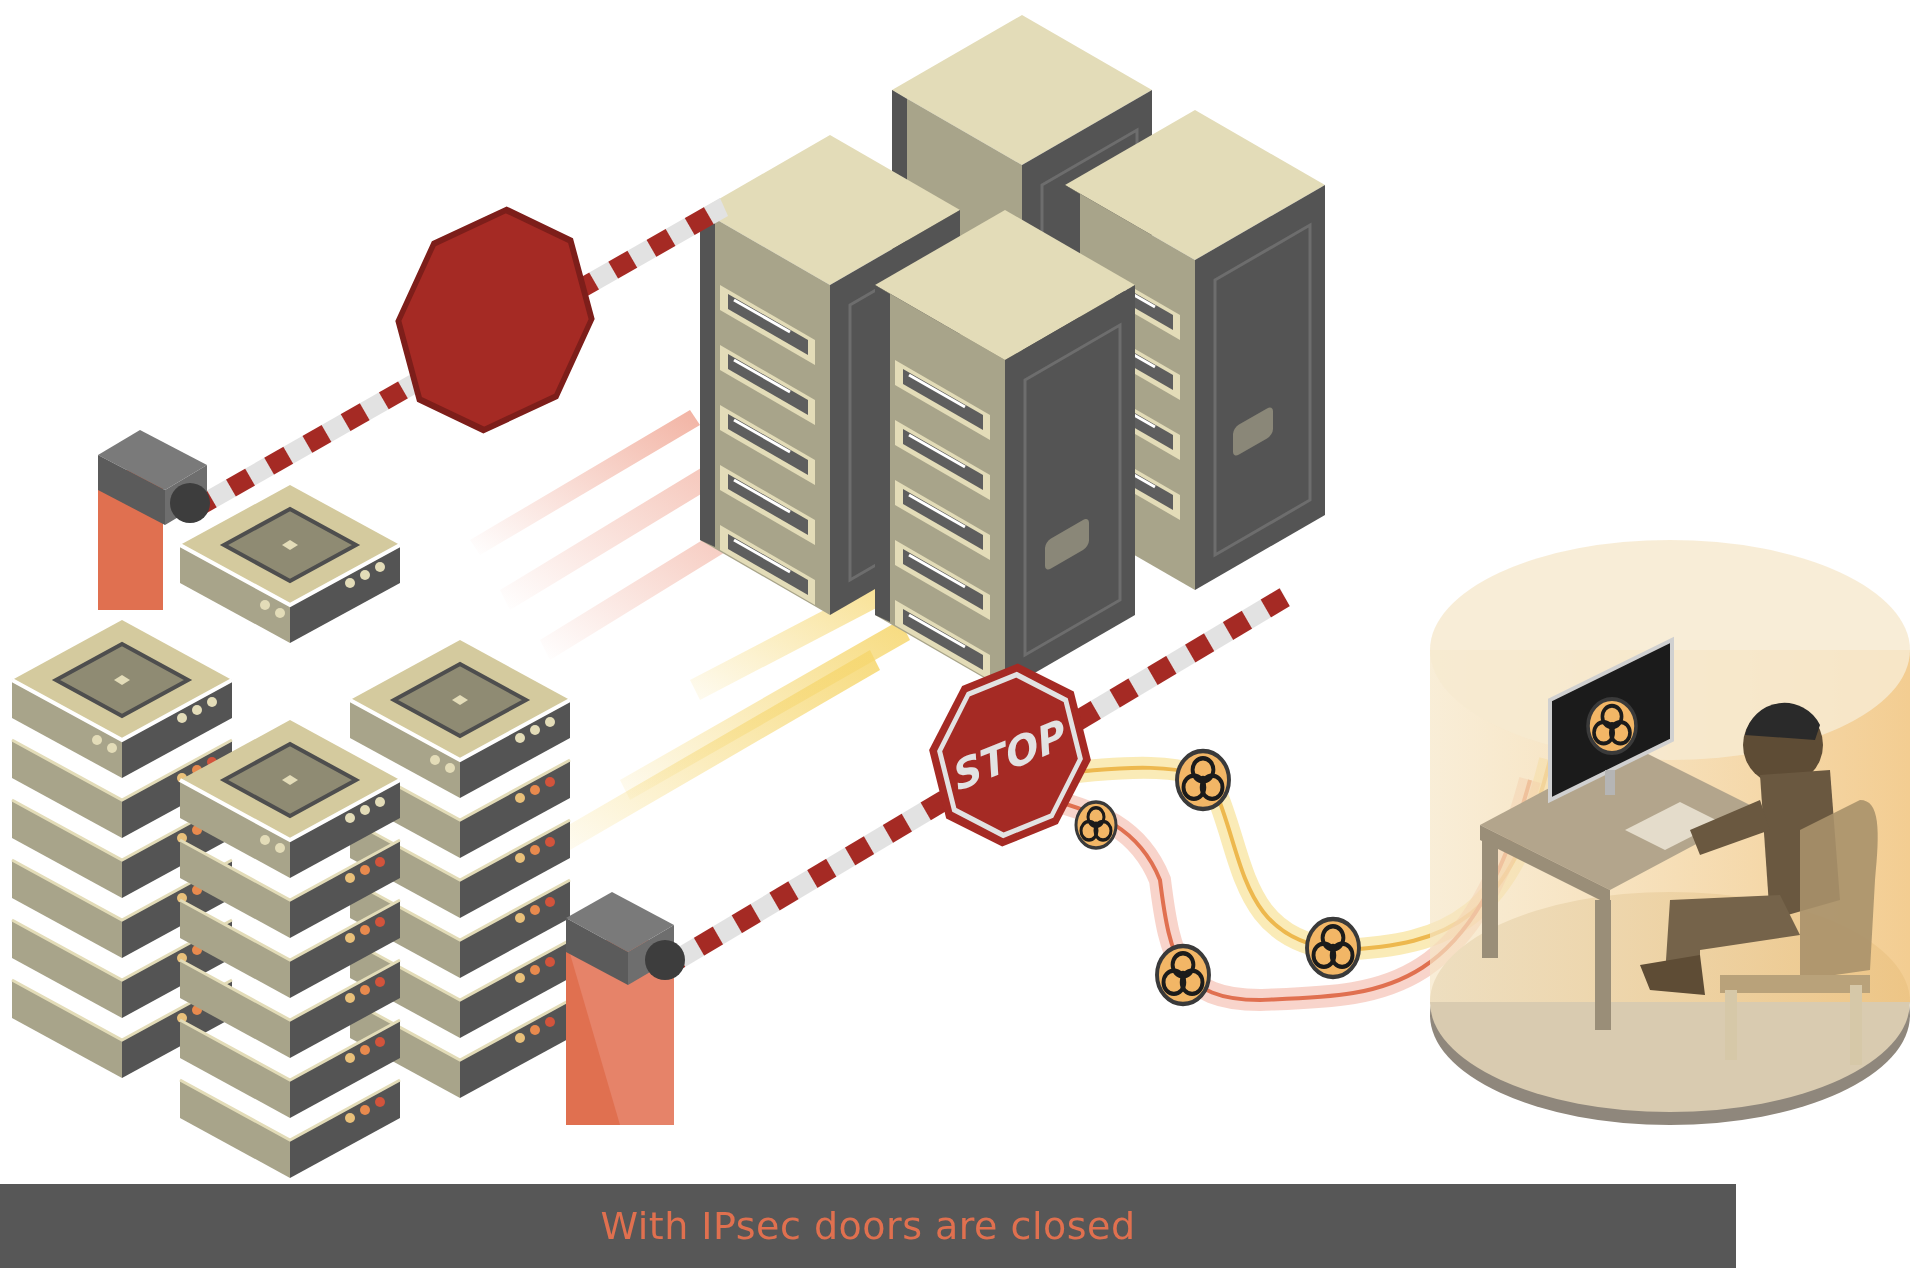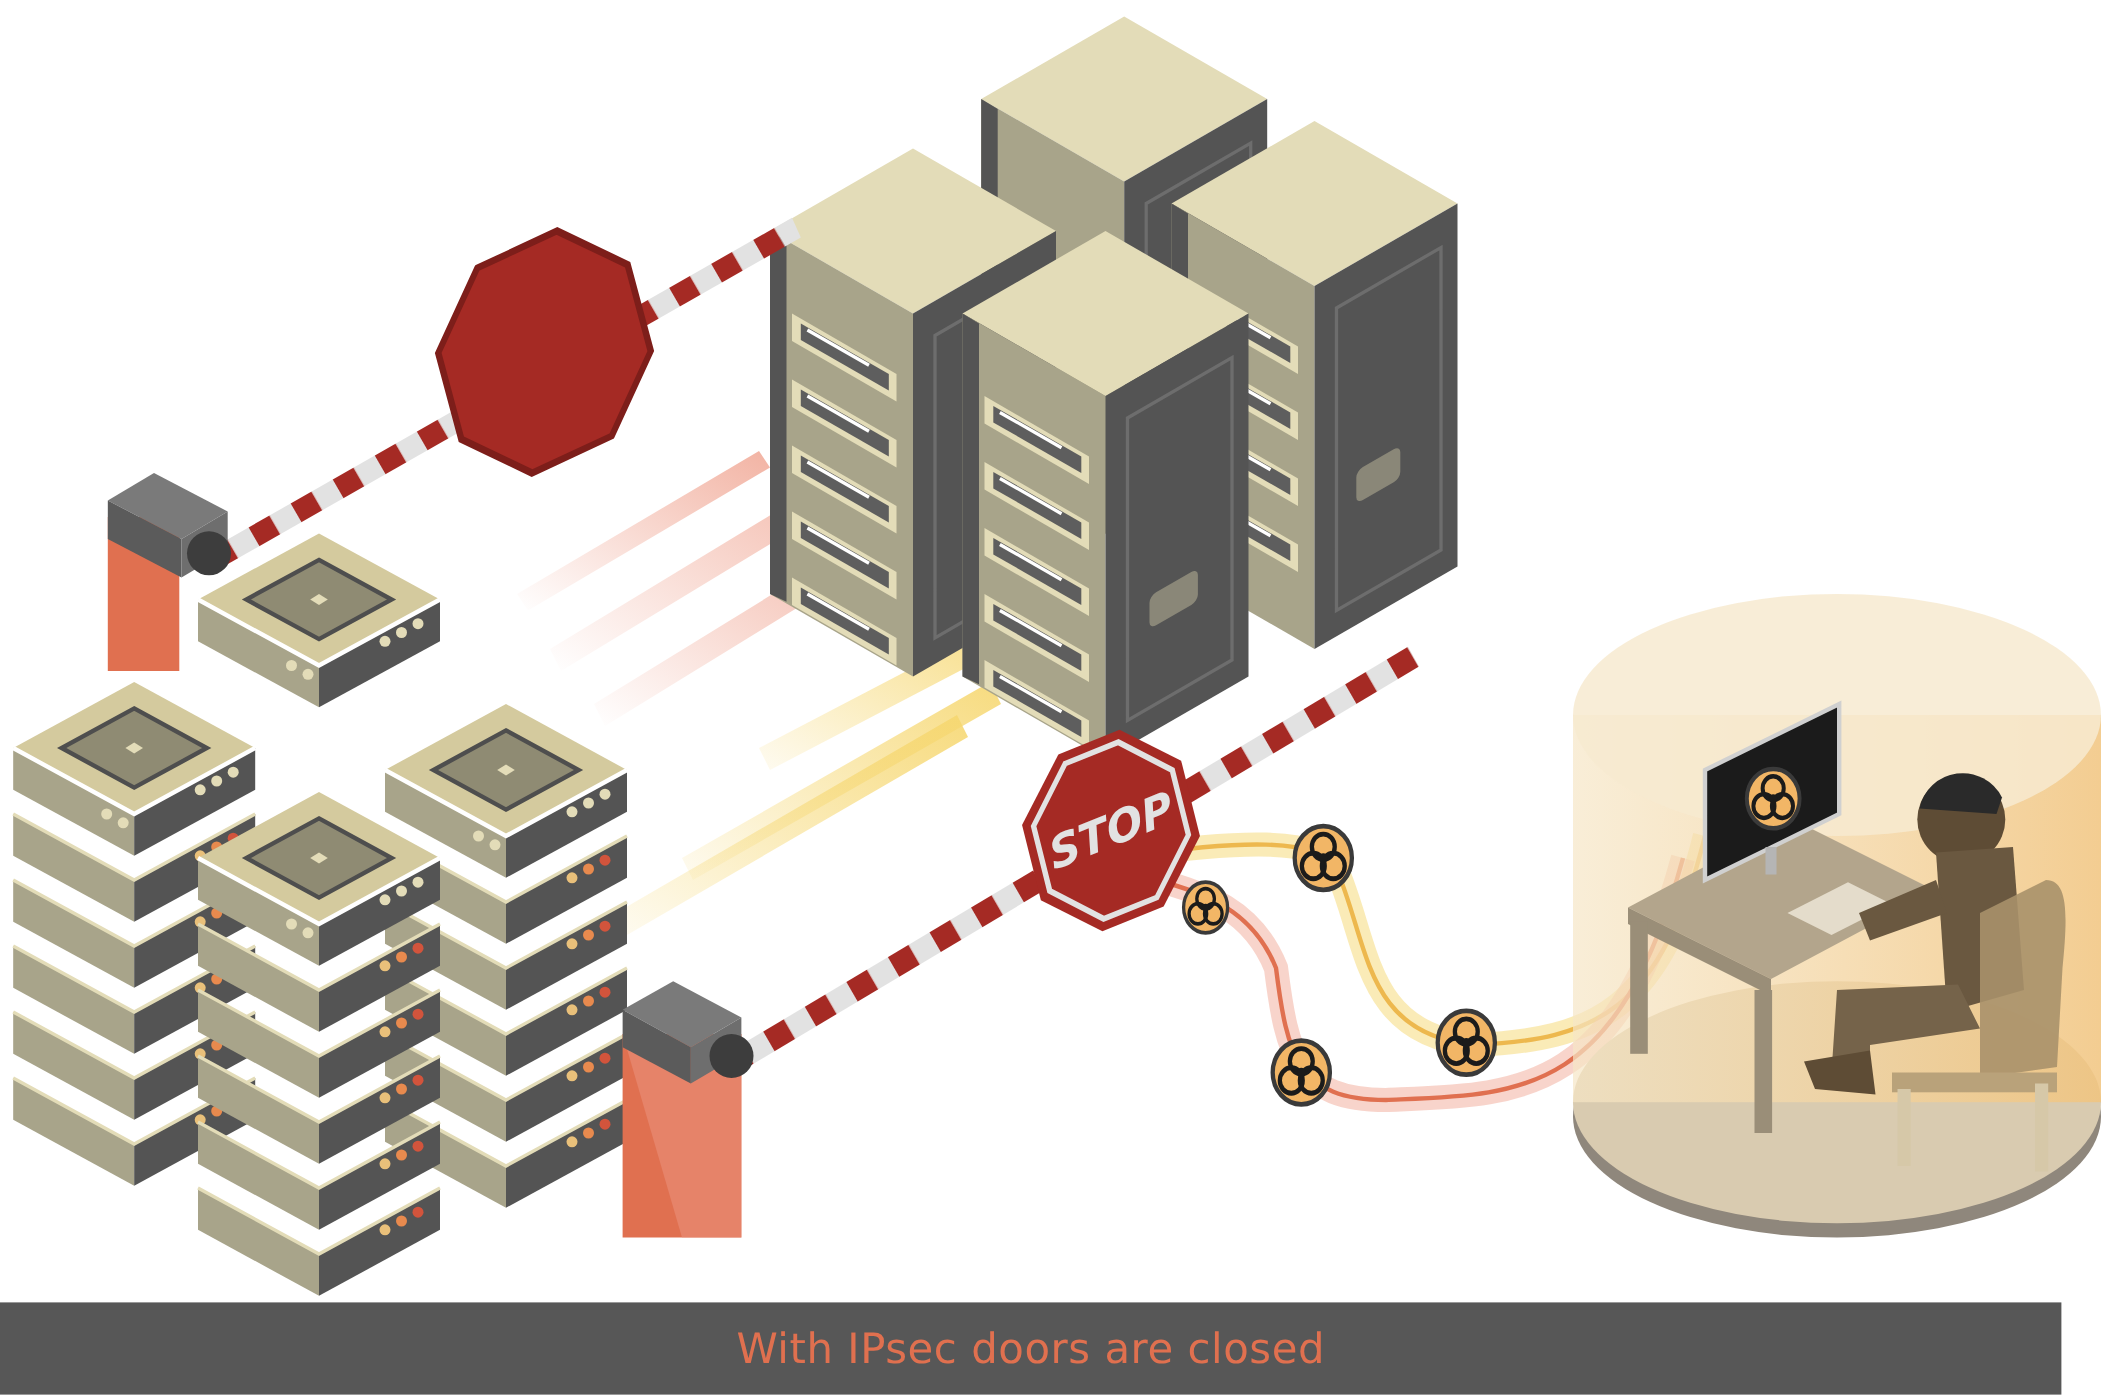--- a/index.html
+++ b/index.html
@@ -1,18 +1,18 @@
 <!DOCTYPE html>
 <html><head>
 <meta charset="utf-8">
 <style>
   html,body{margin:0;padding:0;background:#ffffff;}
   body{width:1921px;height:1268px;position:relative;overflow:hidden;font-family:"DejaVu Sans",sans-serif;}
   #scene{position:absolute;left:0;top:0;width:1921px;height:1184px;}
-  .caption-band{position:absolute;left:0;top:1184px;width:1874px;height:84px;background:#575757;display:flex;align-items:center;justify-content:center;}
+  .caption-band{position:absolute;left:0;top:1184px;width:1736px;height:84px;background:#575757;display:flex;align-items:center;justify-content:center;}
   .caption-text{font-family:"DejaVu Sans",sans-serif;font-size:38px;letter-spacing:0.5px;}
 </style>
 </head>
 <body>
 
 <svg id="scene" viewBox="0 0 1921 1184" xmlns="http://www.w3.org/2000/svg">
   <defs>
     <linearGradient id="beamRed" x1="0" y1="1" x2="1" y2="0">
       <stop offset="0" stop-color="#EFA08C" stop-opacity="0"></stop>
       <stop offset="1" stop-color="#EFA08C" stop-opacity="0.8"></stop>

